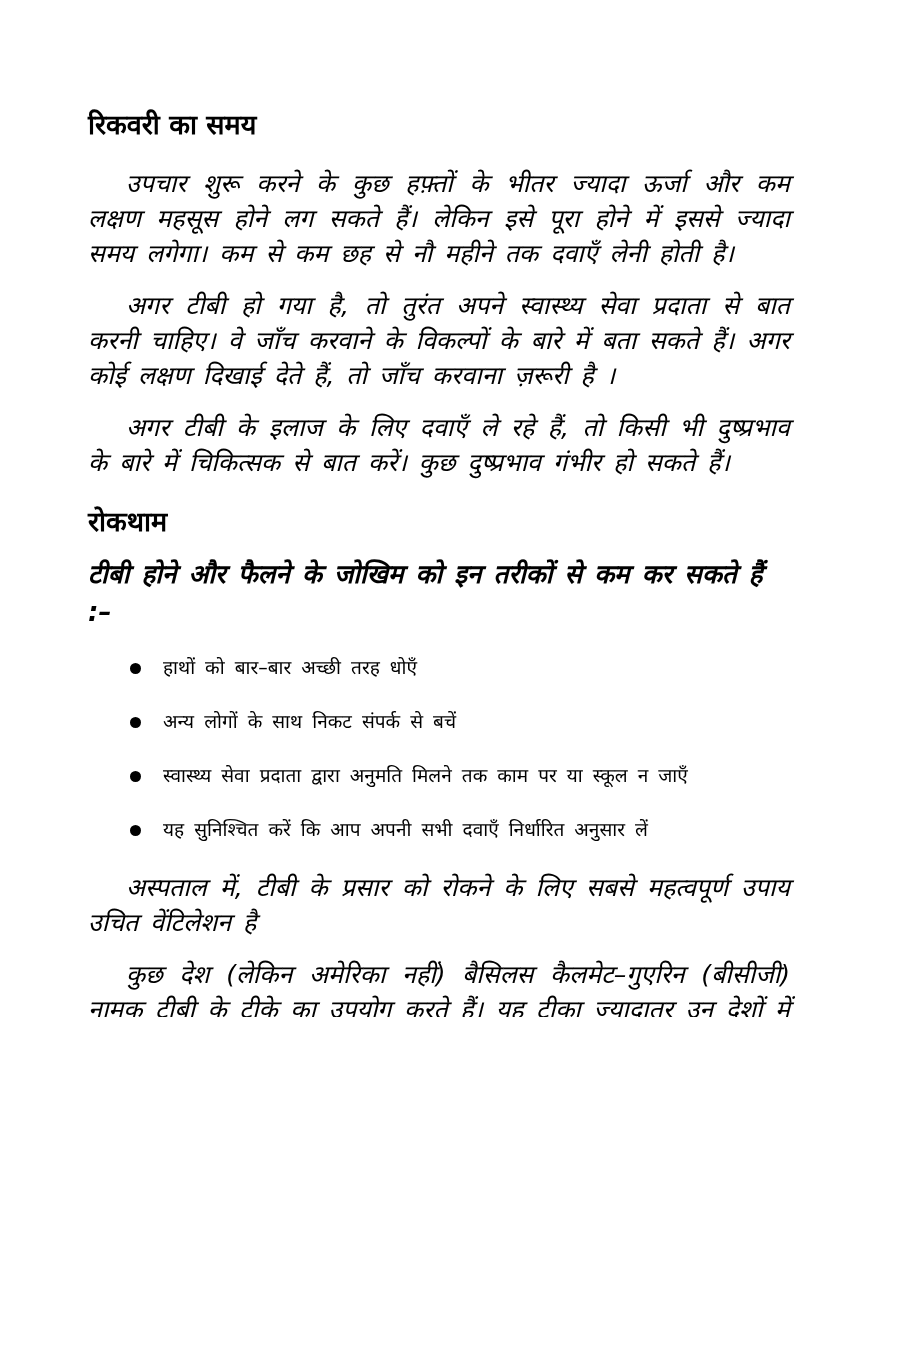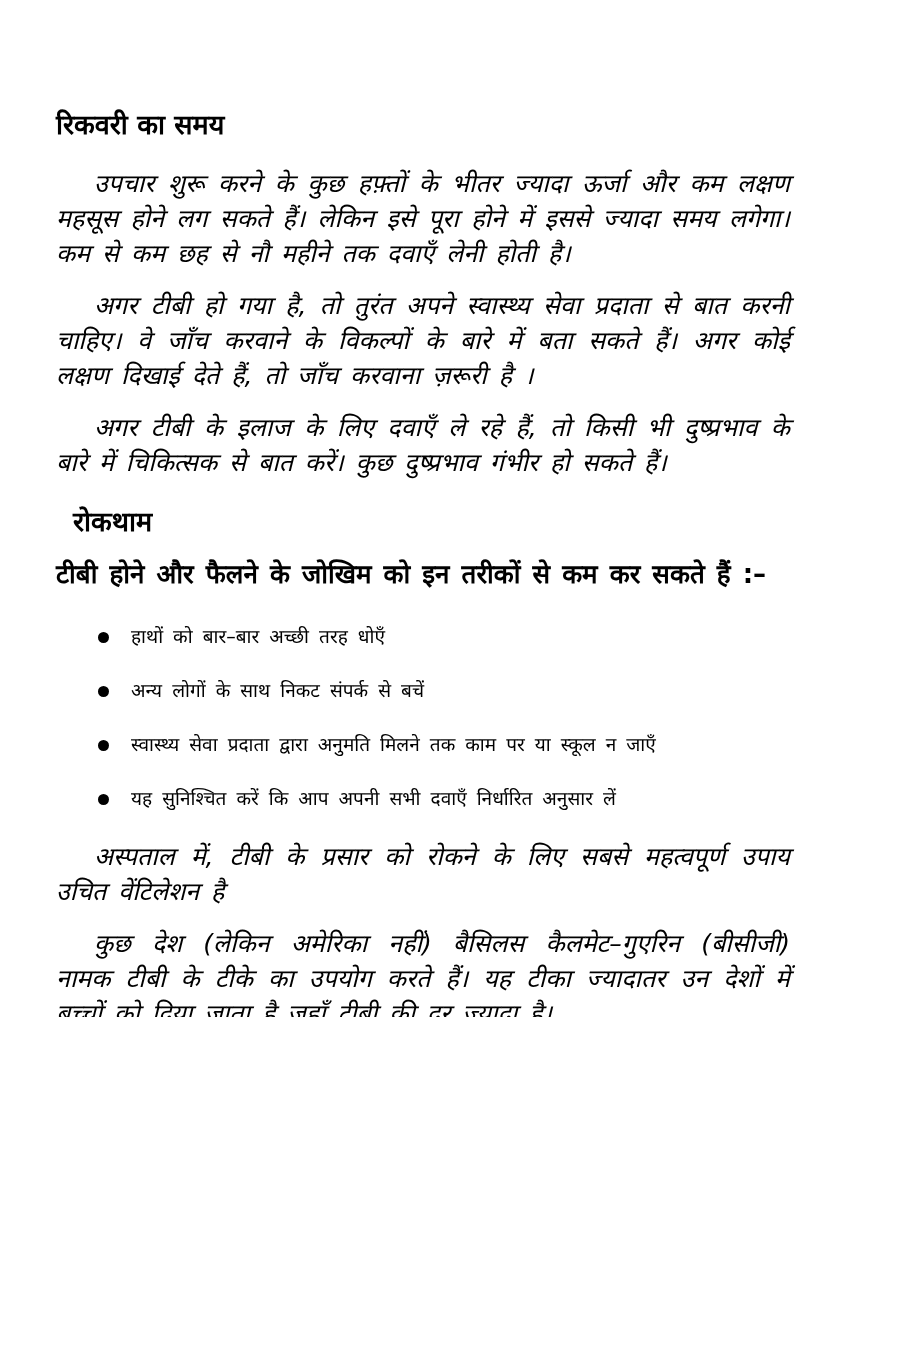--- a/index.html
+++ b/index.html
@@ -7,55 +7,55 @@
     padding: 0;
     background: #ffffff;
   }
   .page {
     position: relative;
     width: 900px;
     height: 1017px;
     margin: 0 auto;
     background: #ffffff;
     box-sizing: border-box;
-    padding: 106px 110px 52px 56px;
+    padding: 106px 110px 52px 88px;
     display: flex;
     flex-direction: column;
     font-family: "DejaVu Sans", "Liberation Sans", sans-serif;
     color: #000000;
   }
   .section-heading {
     font-size: 27px;
     font-weight: bold;
     line-height: 38px;
     margin: 0 0 22px 0;
     letter-spacing: 0px;
   }
   .section-heading.prevention {
     margin-top: 6px;
     margin-bottom: 14px;
-    margin-left: 17px;
   }
   p.body-para {
     font-size: 25px;
     line-height: 35px;
     text-align: justify;
     text-justify: inter-word;
     margin: 0 0 17px 0;
     text-indent: 38px;
     word-spacing: 4px;
     font-style: italic;
   }
   p.lead-line {
     font-size: 26px;
     font-weight: bold;
     line-height: 38px;
-    margin: 0 0 26px 0;
+    margin: 0 0 19px 0;
     text-indent: 0;
     word-spacing: 3px;
+    font-style: italic;
   }
   ul.bullet-list {
     list-style: none;
     margin: 0 0 4px 0;
     padding: 0;
   }
   ul.bullet-list li {
     display: flex;
     align-items: flex-start;
     font-size: 19px;

